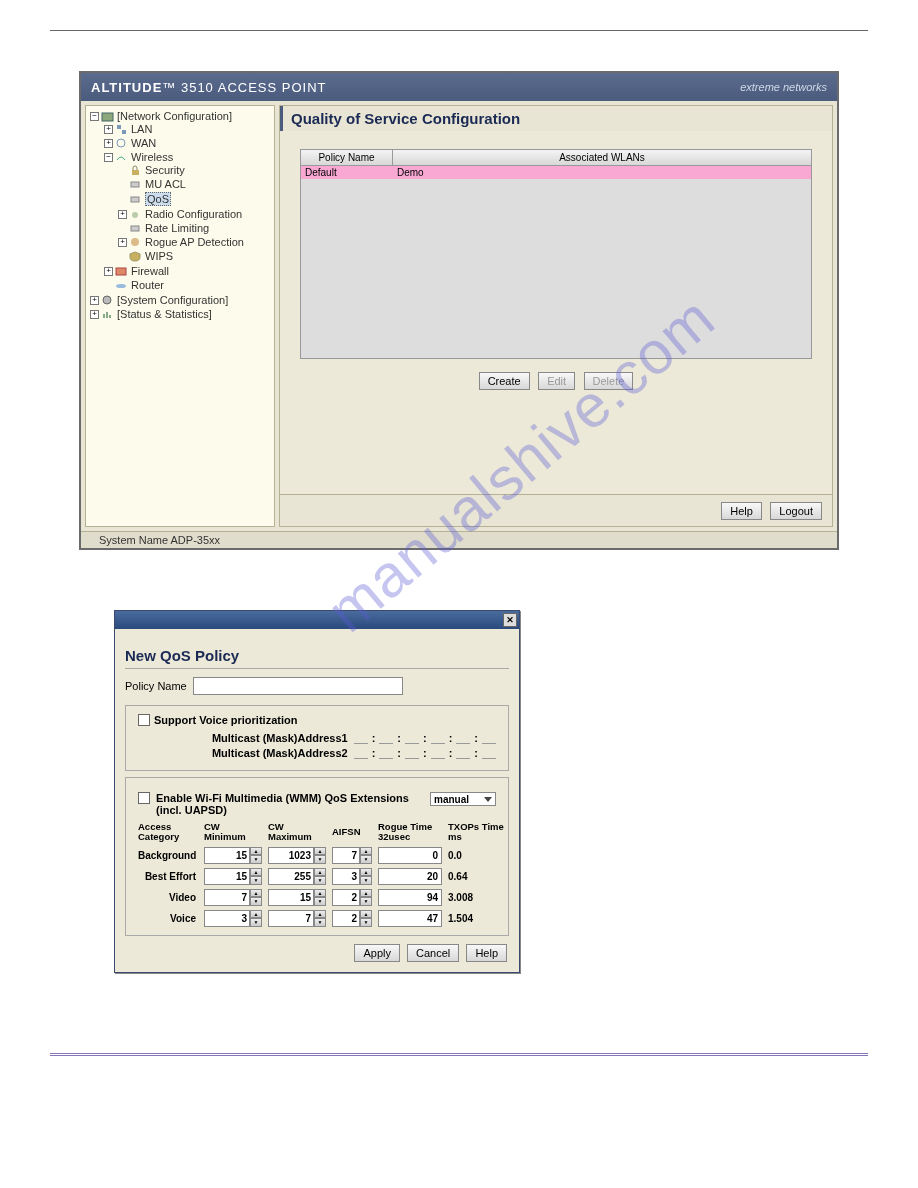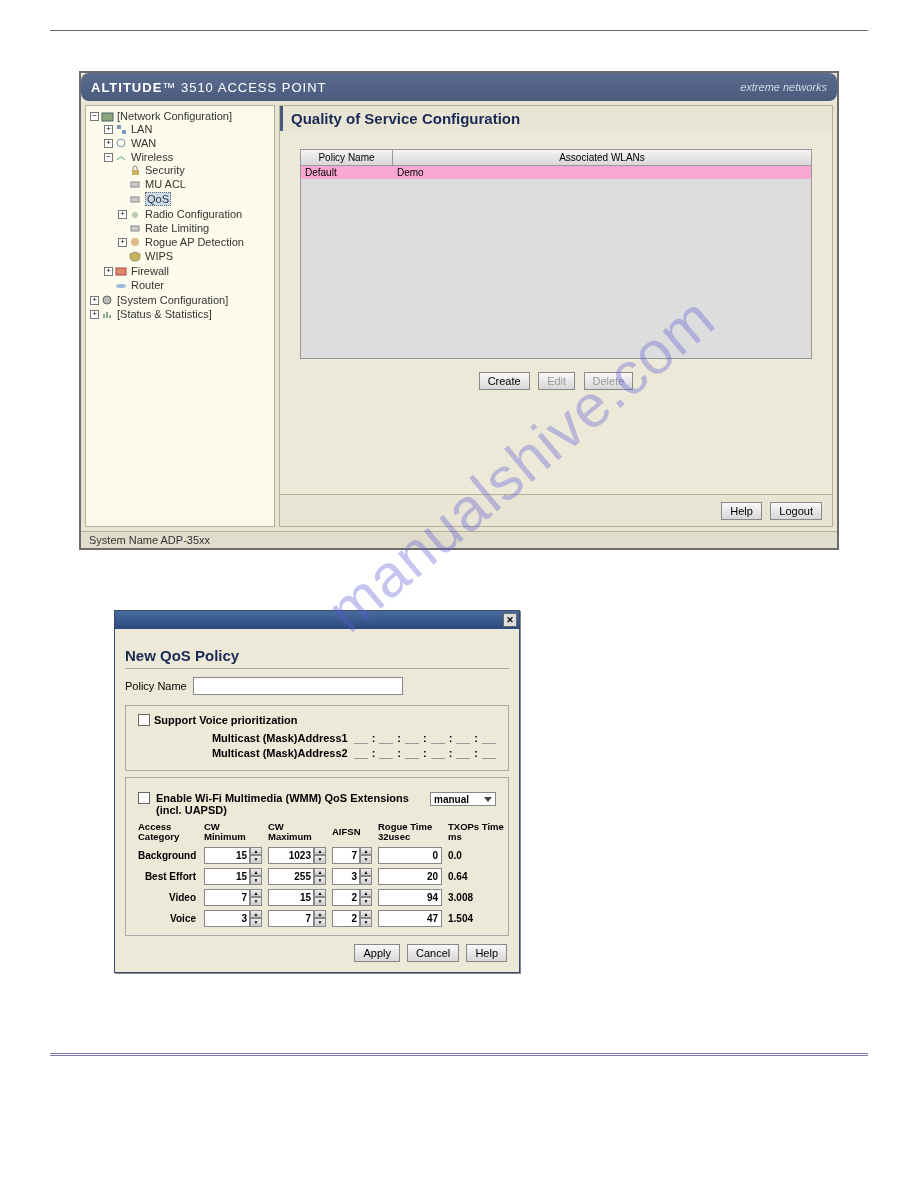--- a/index.html
+++ b/index.html
@@ -2,21 +2,21 @@
 <html><head>
 <meta charset="utf-8">
 <style>
   * { box-sizing: border-box; margin: 0; padding: 0; font-family: Arial, sans-serif; }
   body { background: #fff; width: 918px; position: relative; }
   .page { padding: 30px 50px; }
   .top-line { border-top: 1px solid #666; margin-bottom: 40px; }
   
   
   .app-window { border: 2px solid #6b6b6b; background: #ece9d8; width: 760px; margin: 0 auto 60px; }
-  .title-bar { background: linear-gradient(#5b6b8e,#4a5b7e); color: #fff; padding: 6px 10px; display:flex; justify-content:space-between; align-items:center; height:28px;border-radius:8px;}
+  .title-bar { background: linear-gradient(#5b6b8e,#4a5b7e); color: #fff; padding: 6px 10px; display:flex; justify-content:space-between; align-items:center; height:28px;}
   .title-bar .brand { font-size:13px; letter-spacing:1px; }
   .title-bar .brand b { font-weight:bold; }
   .title-bar .logo { font-style:italic; font-size:11px; color:#cfd8e6;}
   .body-area { display:flex; height: 430px; background:#e8e5d4;}
   
   
   .tree-panel { width:190px; background:#fdfbec; border:1px solid #b5b193; margin:4px; font-size:11px; padding:3px 2px; overflow:hidden;}
   .tree ul { list-style:none; padding-left:14px; }
   .tree > ul { padding-left:2px;}
   .tree li { padding:1px 0; white-space:nowrap;}
@@ -37,21 +37,21 @@
   .tbl-head .c1 { width:92px; border-right:1px solid #999; text-align:center; padding:2px;}
   .tbl-head .c2 { flex:1; text-align:center; padding:2px;}
   .tbl-row { display:flex; background:#f9a8d4; font-size:10px;}
   .tbl-row .c1 {width:92px; padding:1px 4px;}
   .tbl-row .c2 {flex:1; padding:1px 4px;}
   .btn-row { text-align:center; padding:12px 0;}
   .btn { font-size:11px; background:linear-gradient(#f8f8f8,#d8d8d8); border:1px solid #888; padding:2px 8px; cursor:pointer; margin:0 2px;}
   .btn.muted {color:#999;}
   
   .bottom-bar { border-top:1px solid #b5b193; padding:6px 8px; text-align:right;}
-  .status-bar { background:#e0ddcc; border-top:1px solid #b5b193; font-size:11px; padding:2px 8px; color:#333;}
+  .status-bar { background:#e0ddcc; border-top:1px solid #b5b193; font-size:11px; padding:2px 18px; color:#333;}
   
   
   .wm { position:absolute; left:280px; top:430px; font-size:60px; color:#5b5bd6; opacity:0.35; transform:rotate(-40deg); font-weight:normal; letter-spacing:1px; pointer-events:none; z-index:30;}
   
   
   .dialog { width:406px; background:#ece9d8; border:1px solid #3a4a6e; margin-left:64px; box-shadow:1px 1px 0 #888;}
   .dlg-title-bar { background:linear-gradient(#4a6b9e,#2a4a7e); height:18px; display:flex; justify-content:flex-end; align-items:center; padding-right:2px;}
   .close-x { width:14px;height:14px;background:#ddd;border:1px solid #666;display:flex;align-items:center;justify-content:center;font-size:9px;font-weight:bold;cursor:pointer;}
   .dlg-body { padding:18px 10px 10px; font-size:11px;}
   .dlg-heading { font-weight:bold; font-size:15px; color:#1b2a55; border-bottom:1px solid #aaa; padding:0 0 4px; margin-bottom:8px;}

